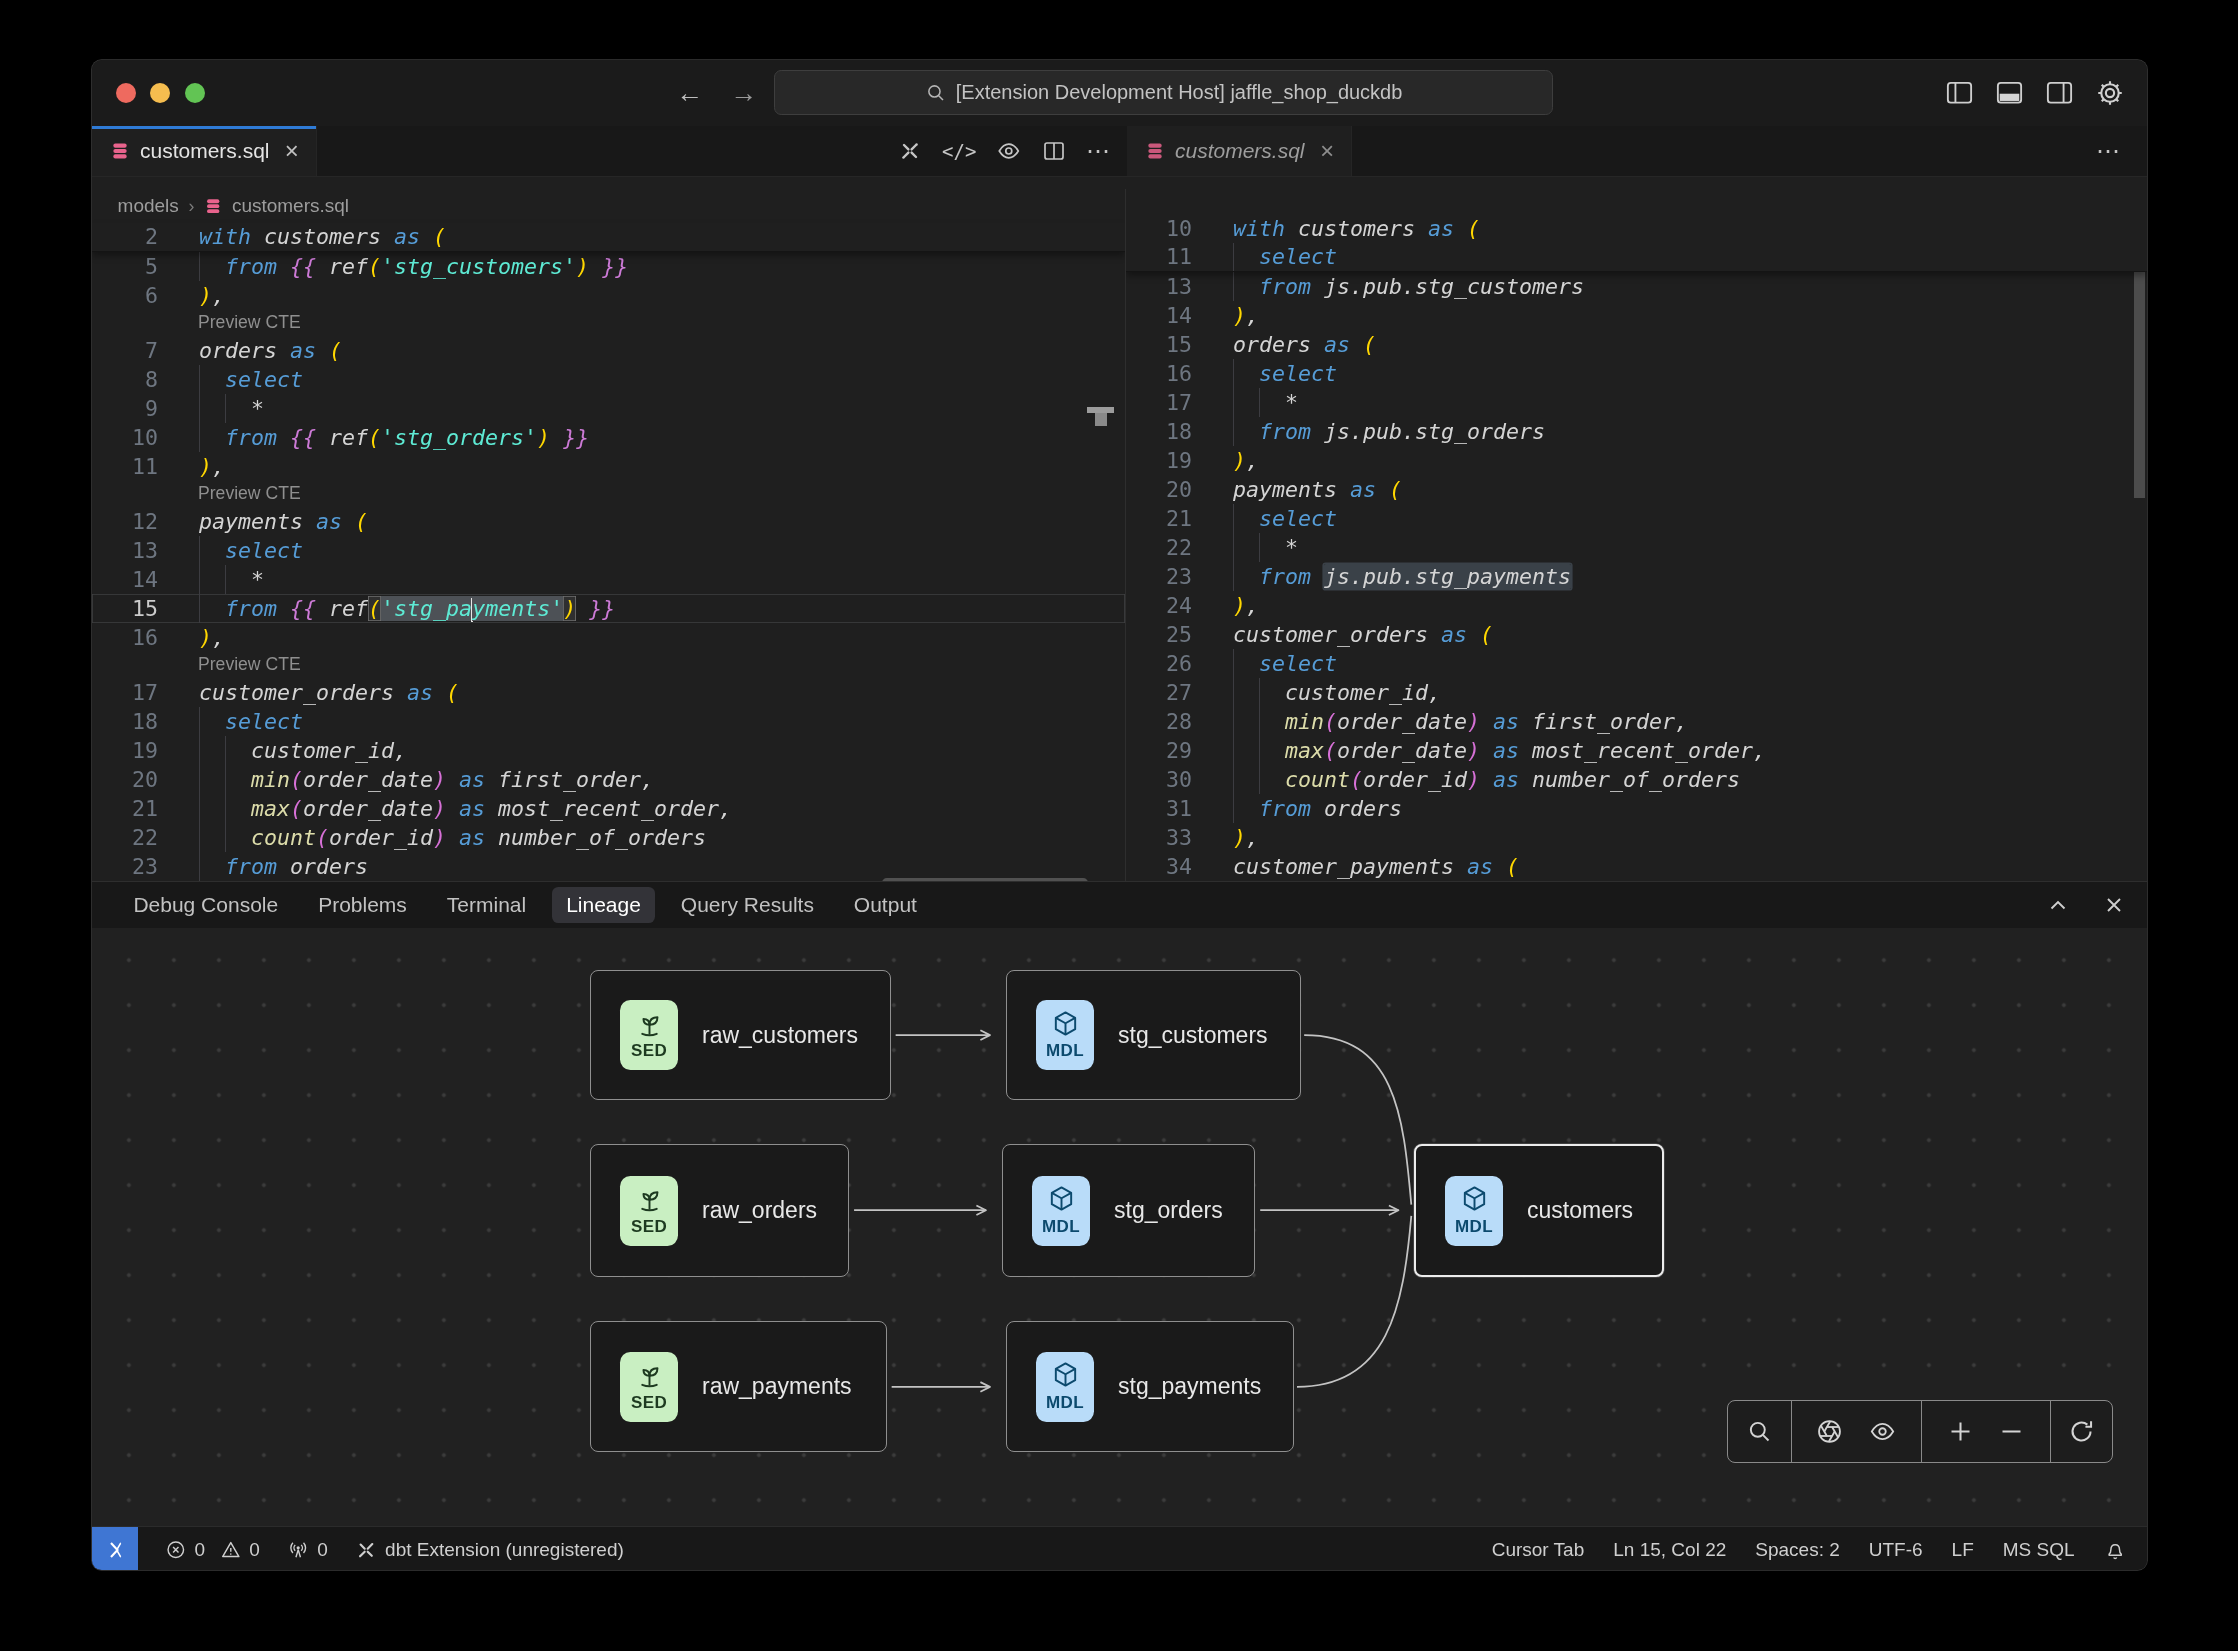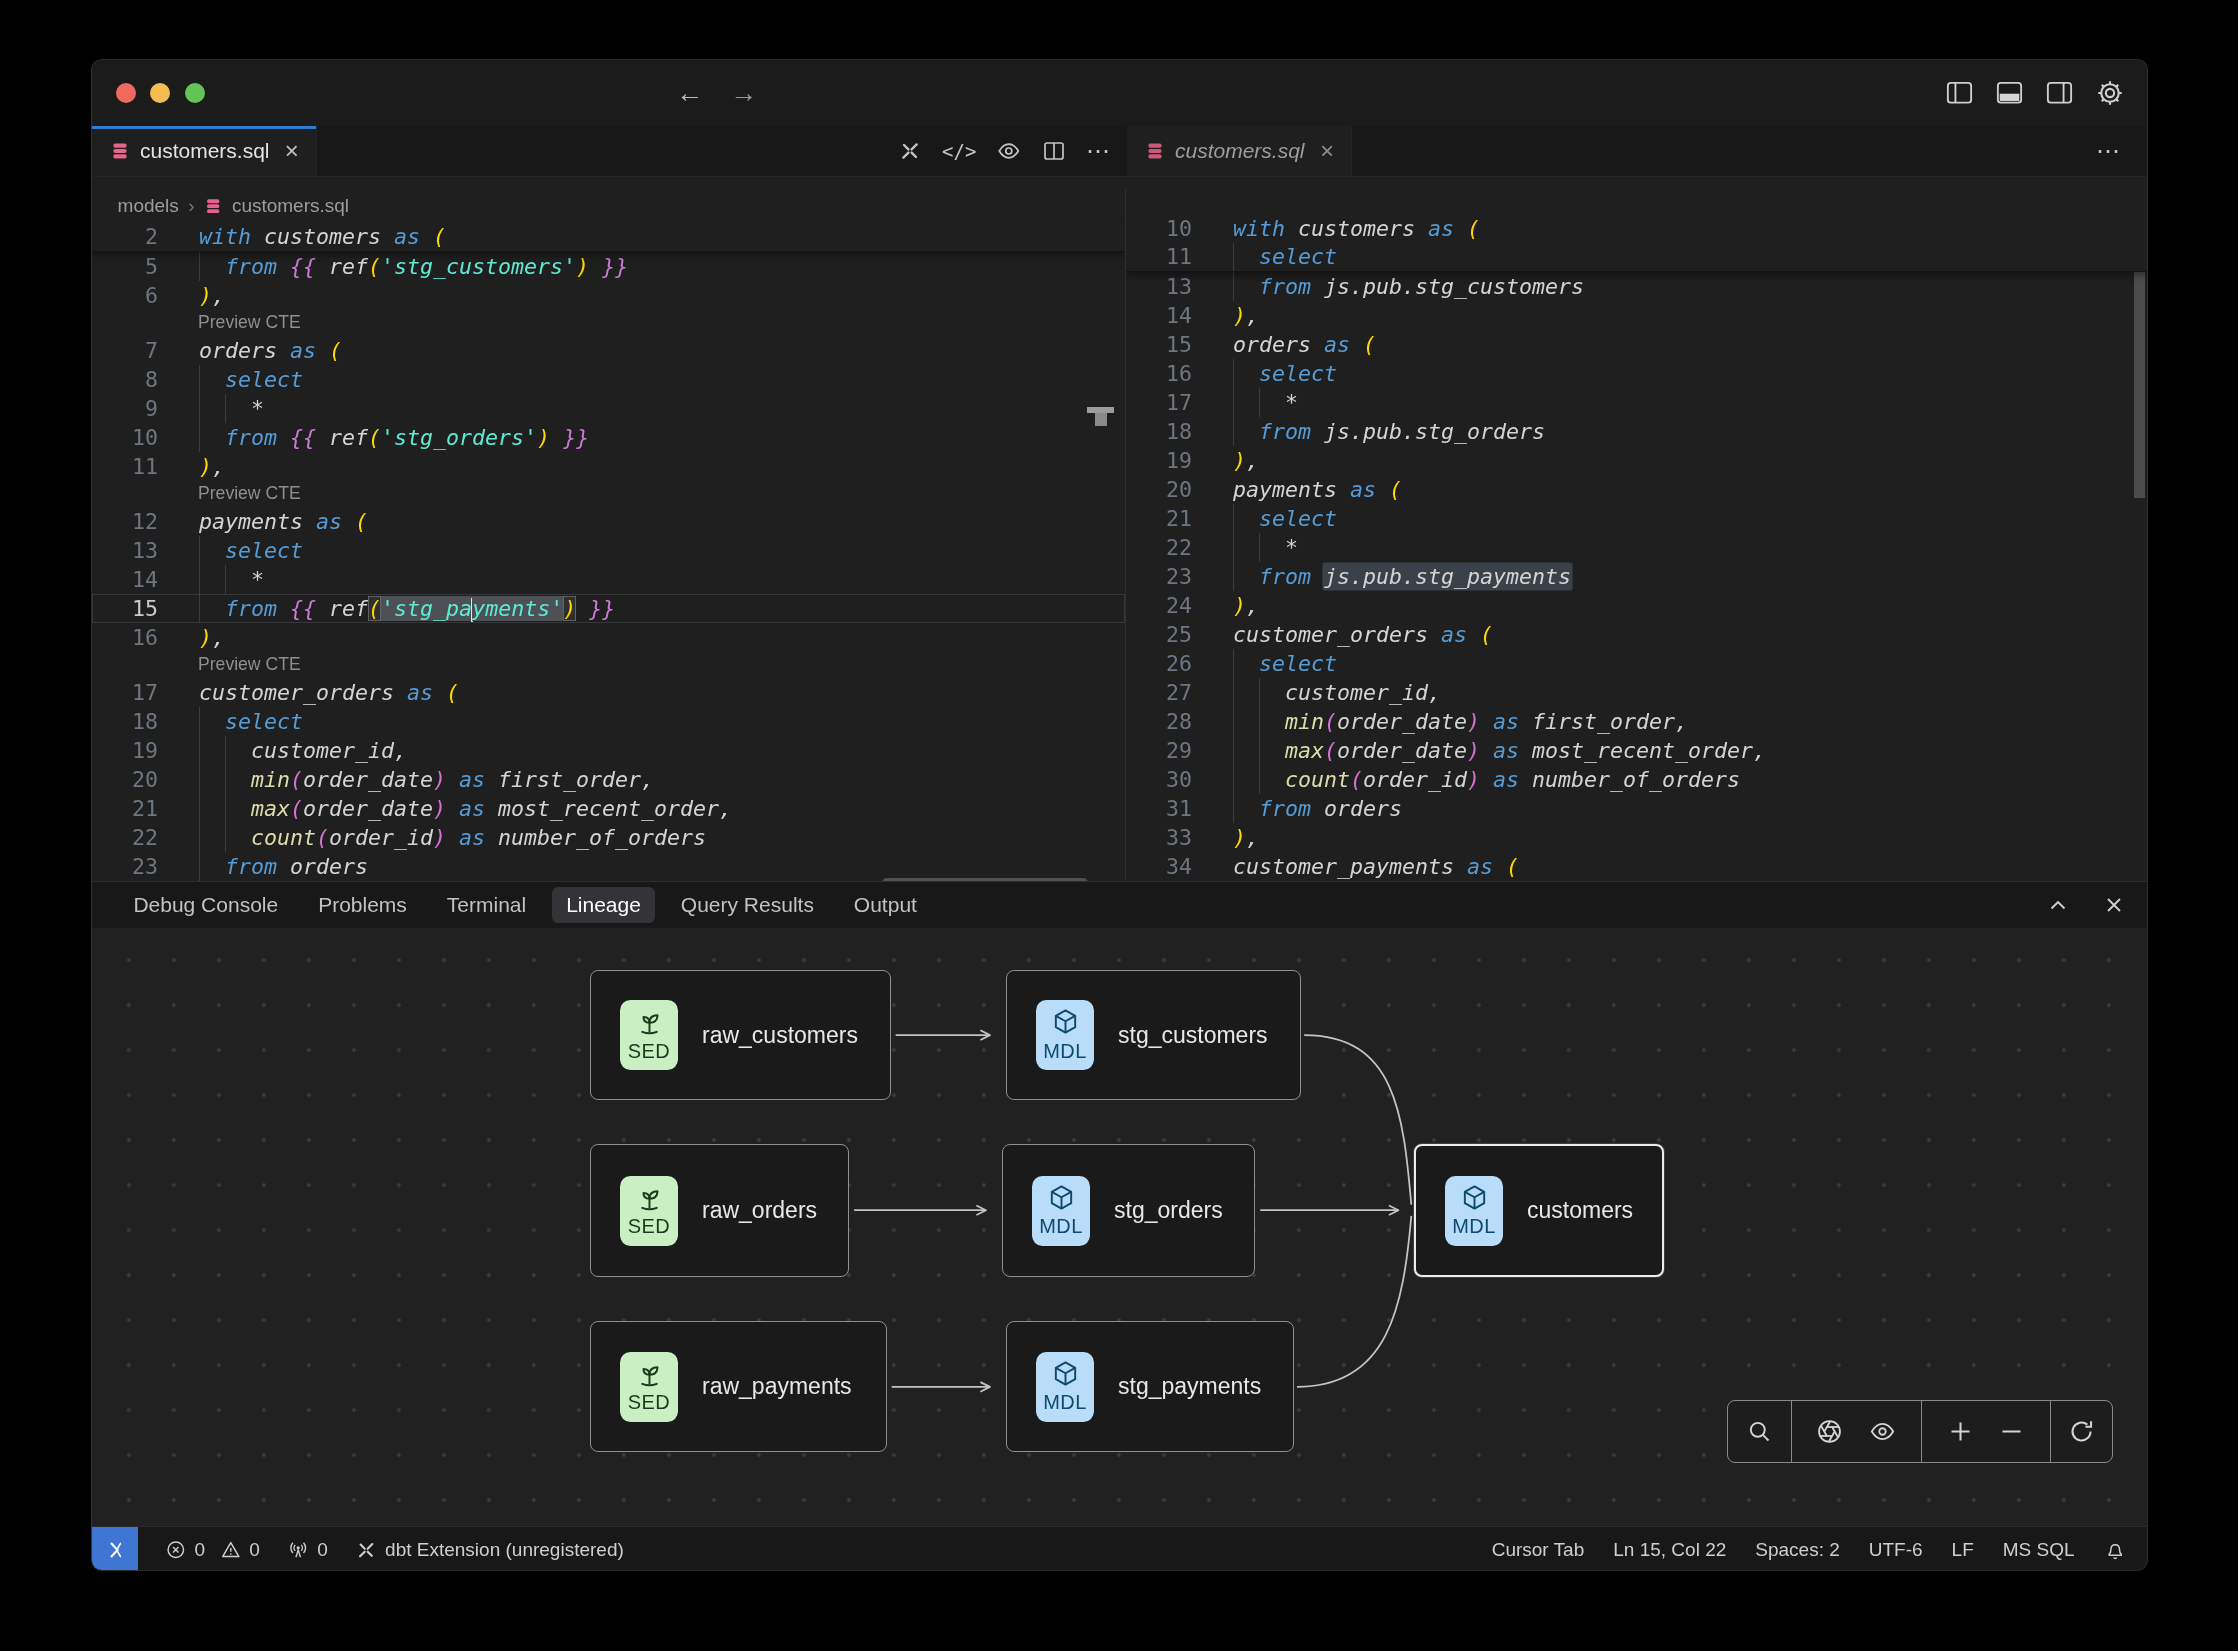--- a/index.html
+++ b/index.html
@@ -70,21 +70,21 @@
   .canvas{flex:1;position:relative;background:#212121;overflow:hidden;
     background-image:radial-gradient(circle,#3b3b3b 1.8px,transparent 2.3px);
     background-size:45px 45px;background-position:14.4px 9.6px;}
   .edges{position:absolute;inset:0;}
   .node{position:absolute;box-sizing:border-box;background:#1a1a1a;border:1.2px solid #8f8f8f;
     border-radius:8px;display:flex;align-items:center;padding-left:29px;gap:24px;}
   .node.sel{border:2.4px solid #ececec;box-shadow:0 0 0 0.8px rgba(255,255,255,.18);}
   .node .nlabel{font-size:23px;color:#e8e8e8;}
   .badge{width:58px;height:70px;border-radius:10.4px;display:flex;flex-direction:column;
     align-items:center;justify-content:center;gap:3.2px;flex:none;}
-  .badge .btext{font-size:20px;font-weight:400;letter-spacing:0.4px;}
+  .badge .btext{font-size:17px;font-weight:700;letter-spacing:0.4px;}
   .badge.seed{background:#c9efc2;color:#1d3a20;}
   .badge.model{background:#b9dcf9;color:#0c4a6e;}
   .lin-toolbar{position:absolute;left:1635px;top:472px;width:386px;height:63px;box-sizing:border-box;
     border:1.2px solid #8a8a8a;border-radius:8px;background:#1d1d1d;display:flex;}
   .lin-toolbar .cell{display:flex;align-items:center;justify-content:space-evenly;box-sizing:border-box;}
   .lin-toolbar .cell+.cell{border-left:1.2px solid #8a8a8a;}
   
   .statusbar{height:46px;flex:none;background:#181818;border-top:0.8px solid #2b2b2b;display:flex;
     align-items:center;color:#cfcfcf;font-size:19px;position:relative;}
   .remote{width:46px;height:100%;background:#3f76d3;border-radius:0 0 0 9.6px;display:flex;
@@ -102,20 +102,27 @@
   <div class="titlebar">
     <div class="lights">
       <div class="light red"></div>
       <div class="light yellow"></div>
       <div class="light green"></div>
     </div>
     <div class="navarrows">
       <span class="back">←</span>
       <span class="fwd">→</span>
     </div>
+    <div class="searchbox">
+      <svg width="21.6" height="21.6" viewBox="0 0 24 24" fill="none" stroke="#b5b5b5" stroke-width="1.7">
+          <circle cx="10.5" cy="10.5" r="6.2"></circle>
+          <path d="M15.2 15.2 L20 20"></path>
+        </svg>
+      <span>[Extension Development Host] jaffle_shop_duckdb</span>
+    </div>
     <div class="title-icons">
       <svg width="29" height="25.6" viewBox="0 0 24 22" fill="none" stroke="#cfcfcf" stroke-width="1.6">
           <rect x="2" y="2.5" width="20" height="17" rx="2.5"></rect>
           <path d="M8.5 2.5 v17"></path>
         </svg>
       <svg width="29" height="25.6" viewBox="0 0 24 22" fill="none" stroke="#cfcfcf" stroke-width="1.6">
           <rect x="2" y="2.5" width="20" height="17" rx="2.5"></rect>
           <rect x="3.6" y="11.8" width="16.8" height="6.2" fill="#d6d6d6" stroke="none"></rect>
         </svg>
       <svg width="29" height="25.6" viewBox="0 0 24 22" fill="none" stroke="#cfcfcf" stroke-width="1.6">

